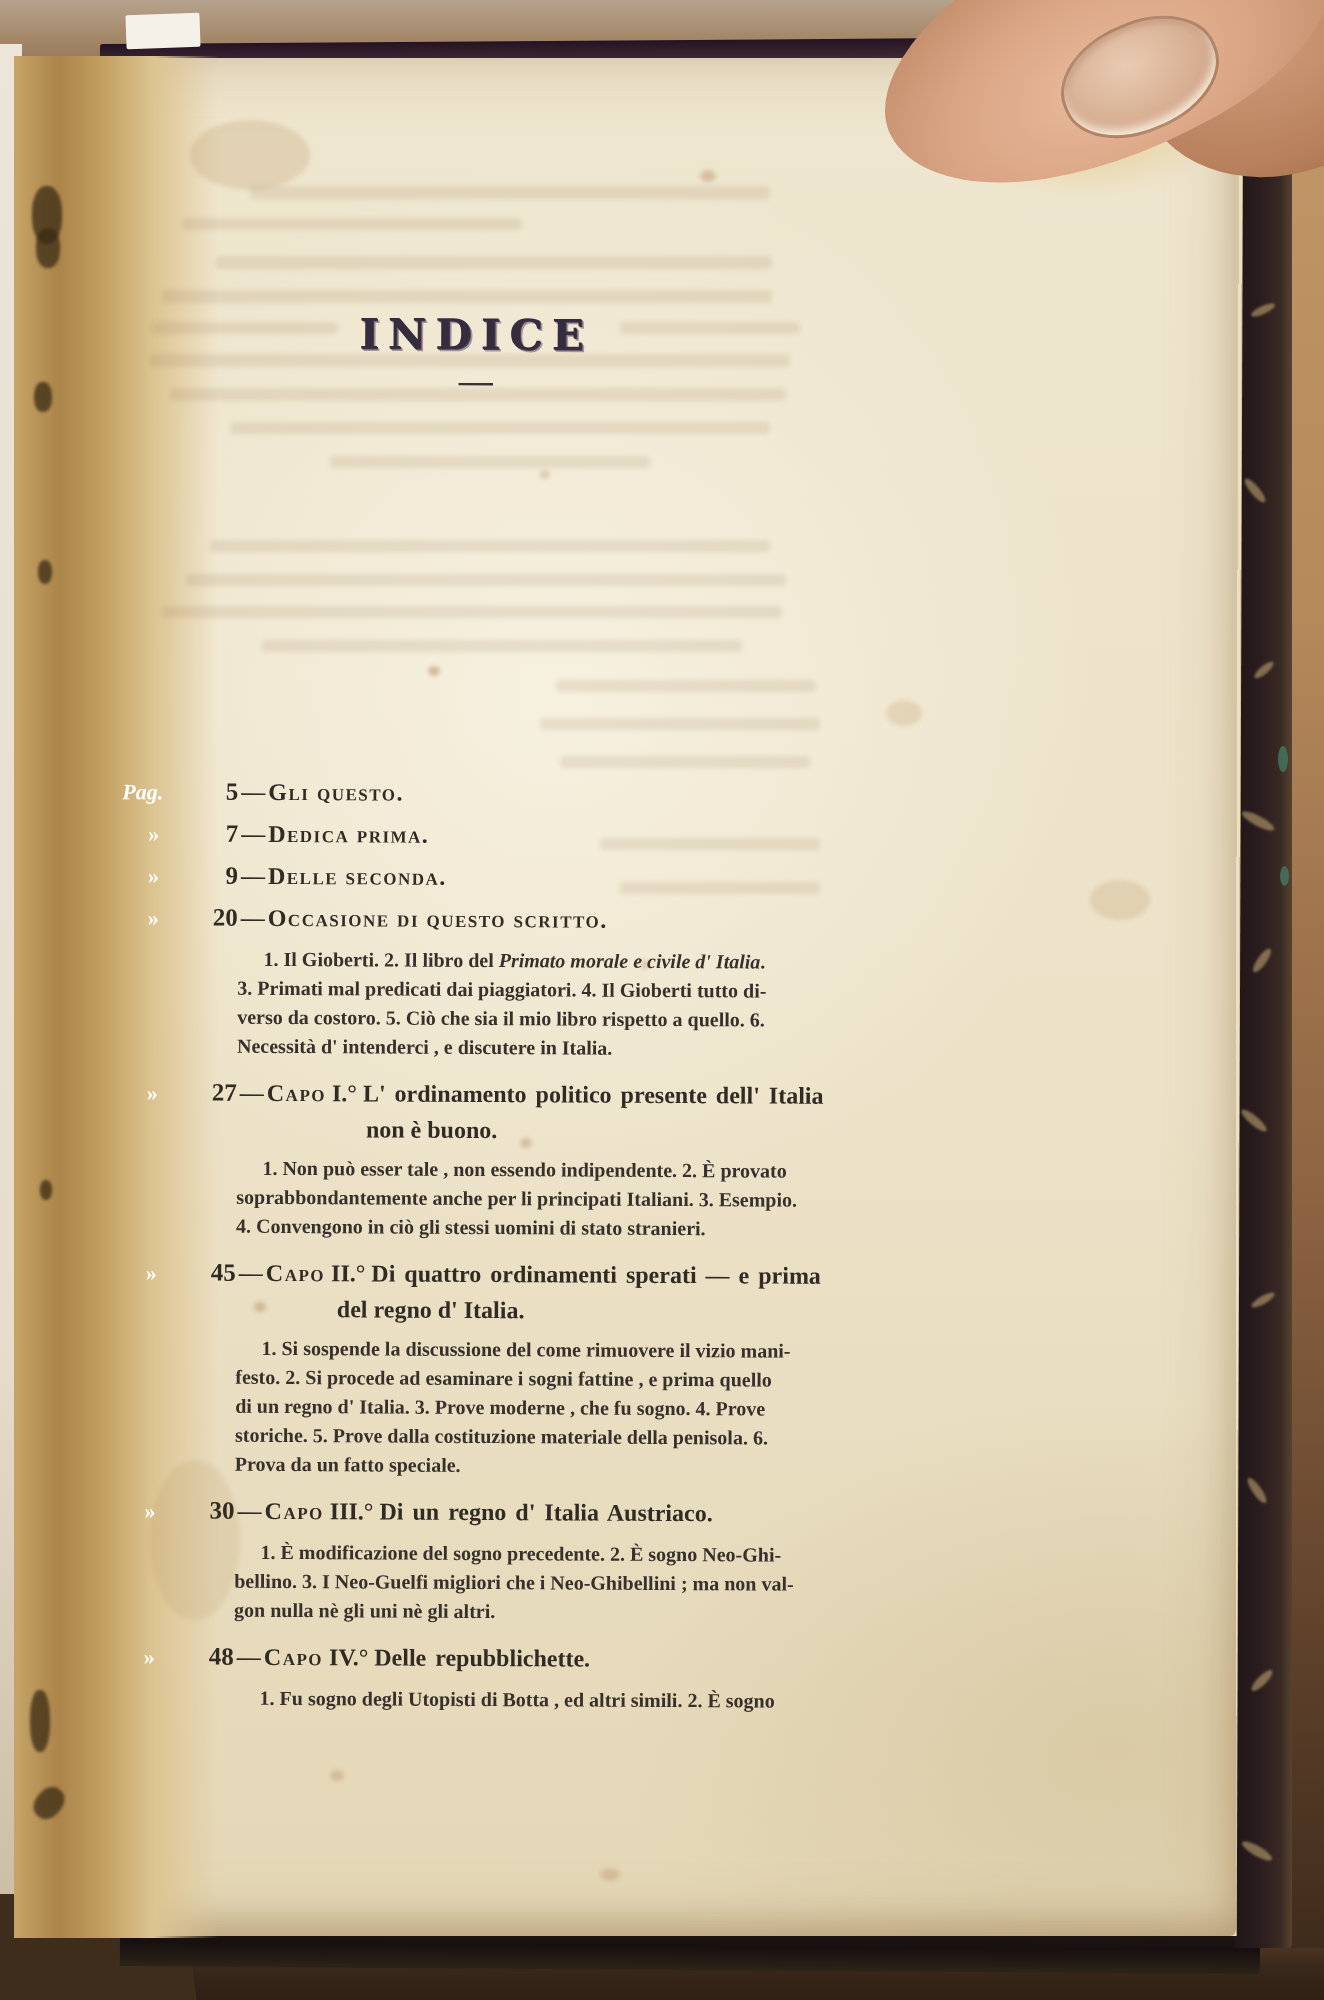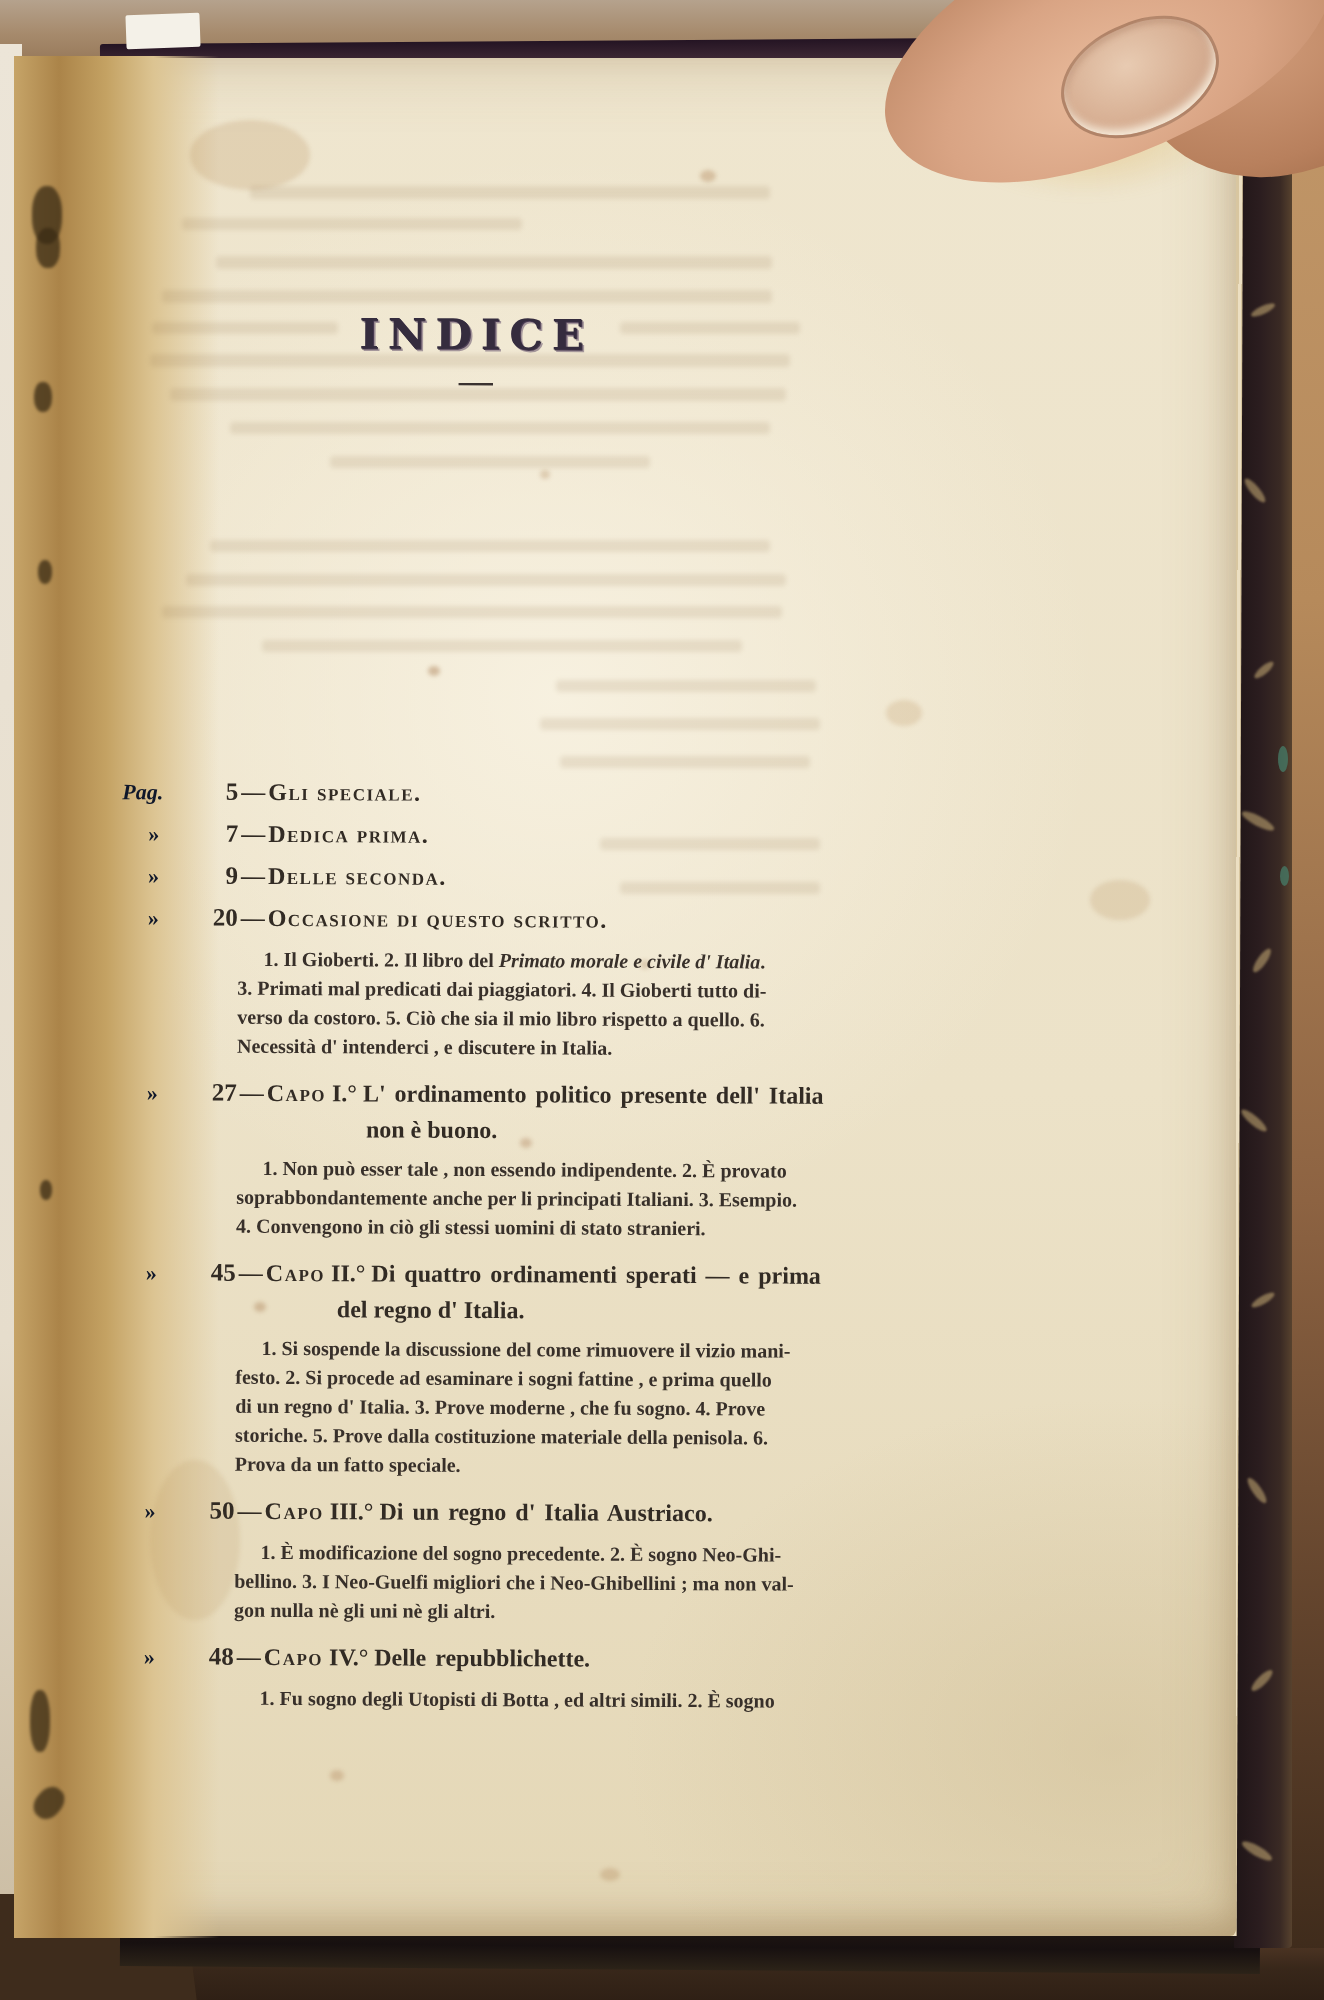--- a/index.html
+++ b/index.html
@@ -74,21 +74,21 @@
   .title-wrap { position:absolute; left:120px; top:310px; width:712px; text-align:center;
     transform:rotate(0.3deg); }
   .main-title { font-family:"DejaVu Serif","Liberation Serif",serif; font-weight:bold;
     font-size:42px; letter-spacing:9px; color:#352c3e;
     text-shadow:2.5px 2.5px 0 rgba(90,70,100,0.5), 1px 1px 0 rgba(40,30,50,0.9); }
   .title-rule { font-size:34px; font-weight:bold; line-height:20px; margin-top:12px;
     color:#3a3230; letter-spacing:0; }
   .textblock { position:absolute; left:120px; top:775px; width:712px;
     transform:rotate(0.3deg); }
   .entry { font-size:24px; line-height:36px; margin-bottom:5px; white-space:nowrap; }
-  .marker { display:inline-block; width:72px; font-size:22px; color:#0f172a; }
+  .marker { display:inline-block; width:72px; font-size:22px; color:#ffffff; }
   .marker.ital { font-style:italic; font-weight:bold; }
   .marker.ditto { padding-left:26px; box-sizing:border-box; font-weight:bold; }
   .pnum { display:inline-block; width:44px; text-align:right; font-weight:bold;
     font-size:25px; }
   .dash { display:inline-block; width:30px; text-align:center; font-weight:bold; }
   .sc { font-variant:small-caps; font-weight:bold; letter-spacing:1.5px; }
   .chapnum { font-weight:bold; margin-right:6px; }
   .headtext { font-weight:bold; word-spacing:3px; }
   .head2 { display:block; text-align:center; padding-right:90px; font-weight:bold;
     line-height:34px; white-space:nowrap; }
@@ -173,21 +173,21 @@
   <div class="bleed" style="left:620px;top:882px;width:200px;height:12px;"></div>
 
   <div class="title-wrap print">
     <div class="main-title">INDICE</div>
     <div class="title-rule">—</div>
   </div>
 
   <div class="textblock print">
 
     <div class="entry">
-      <span class="marker ital">Pag.</span><span class="pnum">5</span><span class="dash">—</span><span class="sc">Gli speciale.</span>
+      <span class="marker ital">Pag.</span><span class="pnum">5</span><span class="dash">—</span><span class="sc">Gli questo.</span>
     </div>
 
     <div class="entry">
       <span class="marker ditto">»</span><span class="pnum">7</span><span class="dash">—</span><span class="sc">Dedica prima.</span>
     </div>
 
     <div class="entry">
       <span class="marker ditto">»</span><span class="pnum">9</span><span class="dash">—</span><span class="sc">Delle seconda.</span>
     </div>
 
@@ -217,21 +217,21 @@
     </div>
     <div class="details">
       <div class="dline first">1. Si sospende la discussione del come rimuovere il vizio mani-</div>
       <div class="dline">festo. 2. Si procede ad esaminare i sogni fattine , e prima quello</div>
       <div class="dline">di un regno d' Italia. 3. Prove moderne , che fu sogno. 4. Prove</div>
       <div class="dline">storiche. 5. Prove dalla costituzione materiale della penisola. 6.</div>
       <div class="dline">Prova da un fatto speciale.</div>
     </div>
 
     <div class="entry">
-      <span class="marker ditto">»</span><span class="pnum">50</span><span class="dash">—</span><span class="sc">Capo</span>&nbsp;<span class="chapnum">III.°</span><span class="headtext">Di un regno d' Italia Austriaco.</span>
+      <span class="marker ditto">»</span><span class="pnum">30</span><span class="dash">—</span><span class="sc">Capo</span>&nbsp;<span class="chapnum">III.°</span><span class="headtext">Di un regno d' Italia Austriaco.</span>
     </div>
     <div class="details">
       <div class="dline first">1. È modificazione del sogno precedente. 2. È sogno Neo-Ghi-</div>
       <div class="dline">bellino. 3. I Neo-Guelfi migliori che i Neo-Ghibellini ; ma non val-</div>
       <div class="dline">gon nulla nè gli uni nè gli altri.</div>
     </div>
 
     <div class="entry">
       <span class="marker ditto">»</span><span class="pnum">48</span><span class="dash">—</span><span class="sc">Capo</span>&nbsp;<span class="chapnum">IV.°</span><span class="headtext">Delle repubblichette.</span>
     </div>

